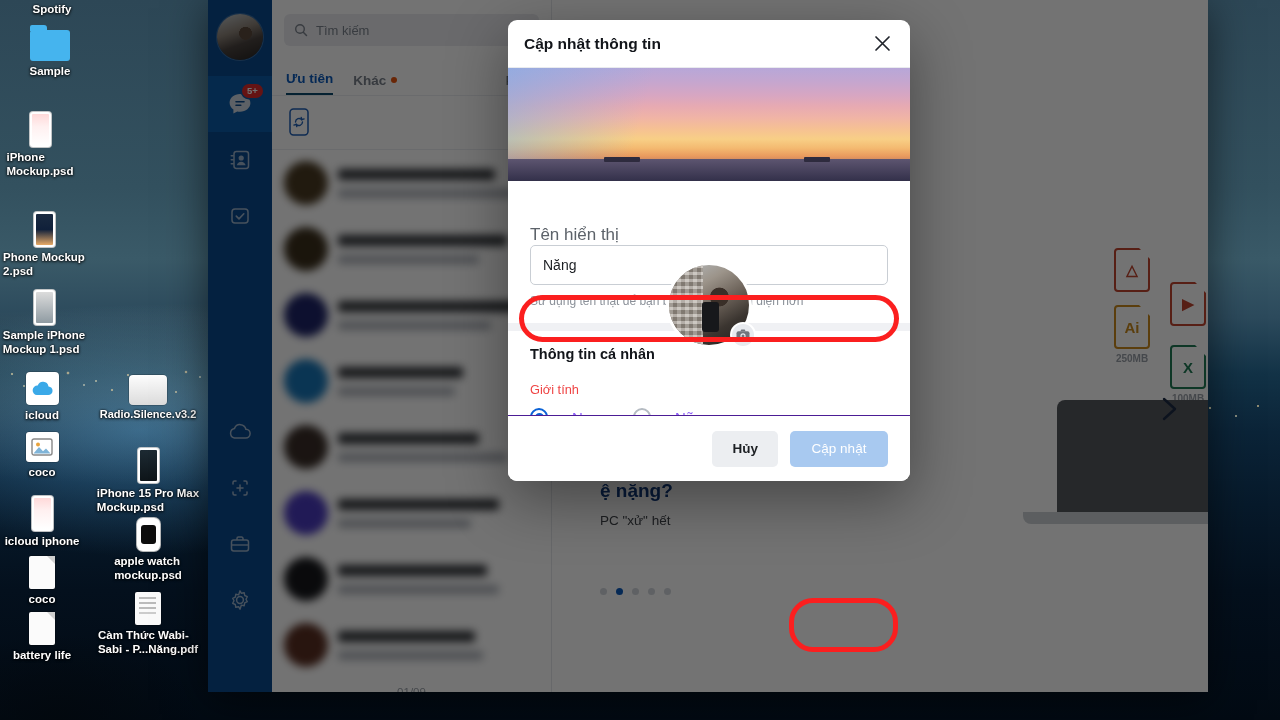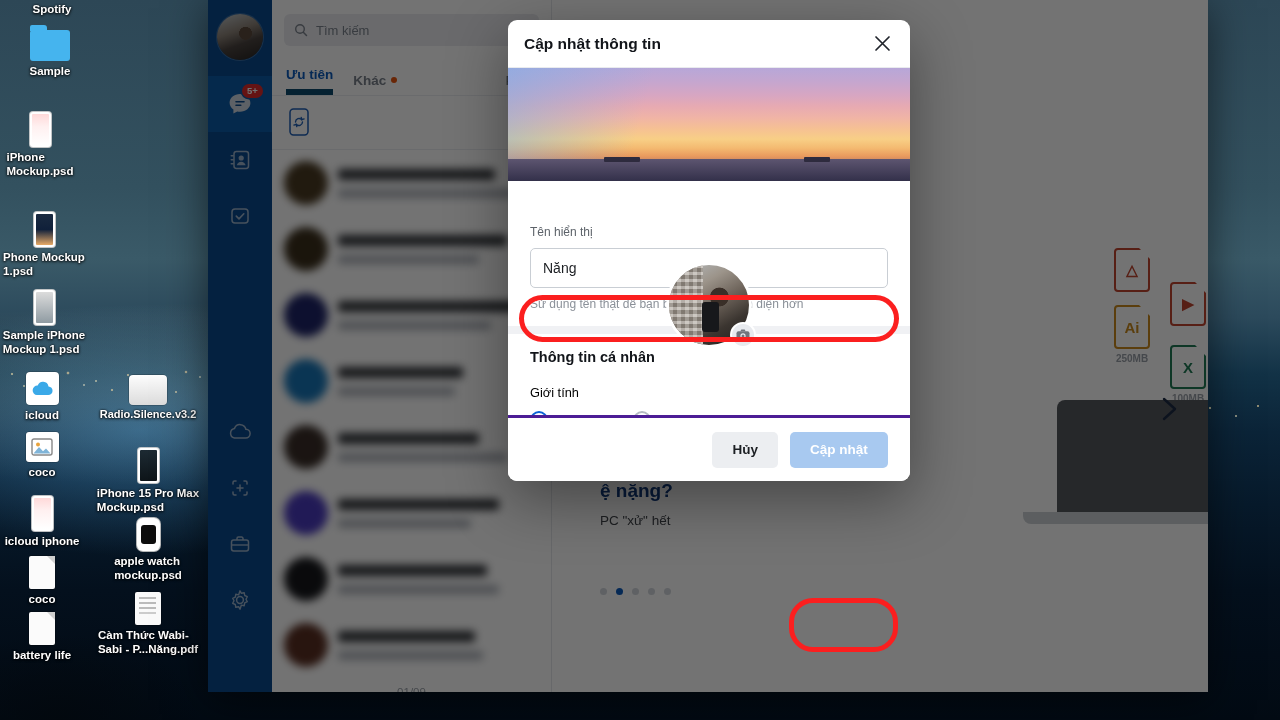--- a/index.html
+++ b/index.html
@@ -158,21 +158,21 @@
   #searchbox {
     flex: 1; height: 32px; background: #ebecf0; border-radius: 6px;
     display: flex; align-items: center; gap: 8px; padding: 0 10px;
     color: #7d848e; font-size: 13px;
   }
   #tabsrow {
     display: flex; align-items: flex-end; gap: 20px; padding: 0 14px;
     height: 36px; border-bottom: 1px solid #eceef1; font-size: 13.5px;
   }
   .ctab { padding-bottom: 7px; color: #7a828c; font-weight: 600; cursor: pointer; position: relative; }
-  .ctab.active { color: #0c5bbd; border-bottom: 6px solid #0c4a6e; }
+  .ctab.active { color: #0c5bbd; border-bottom: 2px solid #0c4a6e; }
   .ctab .reddot {
     display: inline-block; width: 6px; height: 6px; border-radius: 50%;
     background: #e8560f; margin-left: 5px; vertical-align: 2px;
   }
   .ctab.right { margin-left: auto; font-weight: 400; color: #6b727b; }
 
   #syncbar {
     display: flex; gap: 10px; padding: 11px 12px 12px 14px;
     border-bottom: 1px solid #eceef1; align-items: flex-start;
   }
@@ -289,55 +289,55 @@
     position: absolute; left: 41%; top: 46%; width: 21%; height: 38%;
     background: #17181b; border-radius: 3px;
   }
   #cam-badge {
     position: absolute; right: -4px; bottom: 0; width: 26px; height: 26px;
     border-radius: 50%; background: #e8eaee; border: 2px solid #fff;
     display: flex; align-items: center; justify-content: center; cursor: pointer;
   }
 
   #name-section { padding: 44px 22px 0 22px; }
-  .fld-label { font-size: 12px; color: #5c6269; margin-bottom: 9px; }
+  .fld-label { font-size: 17px; color: #5c6269; }
   #name-input {
     width: 100%; height: 40px; border: 1px solid #c9ced4; border-radius: 5px;
     padding: 0 12px; font-size: 14px; color: #1c1f23;
     font-family: "Liberation Sans", sans-serif; outline: none; background: #fff;
   }
   .fld-hint { font-size: 12px; color: #8b9199; margin-top: 9px; }
   #section-div { height: 8px; background: #f0f1f4; margin-top: 15px; }
 
   #personal { padding: 15px 22px 0 22px; }
   #personal h3 { font-size: 14.5px; font-weight: 700; color: #12151a; margin-bottom: 20px; }
-  .subfld { font-size: 12.8px; color: #000000; margin-bottom: 11px; }
+  .subfld { font-size: 12.8px; color: #ef4444; margin-bottom: 11px; }
   #gender-row { display: flex; gap: 0; align-items: center; margin-bottom: 20px; }
   .radio-opt { display: flex; align-items: center; gap: 24px; cursor: pointer; font-size: 15px; color: #8b5cf6; }
   .radio-opt:first-child { width: 103px; }
   .rd { width: 18px; height: 18px; border-radius: 50%; border: 2px solid #b5bbc2; box-sizing: border-box; }
   .rd.on { border-color: #0b62d6; border-width: 2px; display: flex; align-items: center; justify-content: center; }
   .rd.on::after { content: ""; width: 9px; height: 9px; border-radius: 50%; background: #0b62d6; }
 
   #dob-row {
     display: flex; gap: 0; align-items: center; justify-content: space-between;
     height: 40px; filter: blur(7px); opacity: .85; padding: 0 2px;
     background: #fbfbfc; margin-top: 2px;
   }
   #dob-row i { display: block; width: 34px; height: 18px; border-radius: 9px; background: #dcdee2; }
   #dob-row i.dark { background: #b2b6bc; }
 
   #modal-foot {
     flex: none; height: 66px; display: flex; align-items: center; justify-content: flex-end;
-    gap: 12px; padding: 0 22px; border-top: 3px solid #4c1d95; background: #fff;
+    gap: 12px; padding: 0 22px; border-top: 1px solid #4c1d95; background: #fff;
   }
   .btn { height: 36px; border-radius: 5px; font-size: 13.5px; border: none; cursor: pointer;
     font-family: "Liberation Sans", sans-serif; padding: 0 20px; }
   #btn-cancel { background: #eceef1; color: #1c1f23; font-weight: 600; }
-  #btn-submit { background: #a8c9f0; color: #ffffff; font-weight: 700; min-width: 98px; }
+  #btn-submit { background: #a8c9f0; color: #ffffff; font-weight: 400; min-width: 98px; }
 
   
   .annot {
     position: absolute; border: 5px solid #fb1f1f; border-radius: 24px;
     pointer-events: none; z-index: 80;
   }
   #annot-name { left: 519px; top: 295px; width: 380px; height: 47px; }
   #annot-btn  { left: 789px; top: 598px; width: 109px; height: 54px; }
 </style>
 </head>
@@ -363,21 +363,21 @@
       </span>
     <span class="lbl">iPhone
 Mockup.psd</span>
   </div>
 
   <div class="dicon" style="left:-8px;top:212px;">
     <span class="glyph ic-phone p2">
         <i></i>
       </span>
     <span class="lbl">Phone Mockup
-1.psd</span>
+2.psd</span>
   </div>
 
   <div class="dicon" style="left:-8px;top:290px;">
     <span class="glyph ic-phone p3">
         <i></i>
       </span>
     <span class="lbl">Sample iPhone
 Mockup 1.psd</span>
   </div>
 

